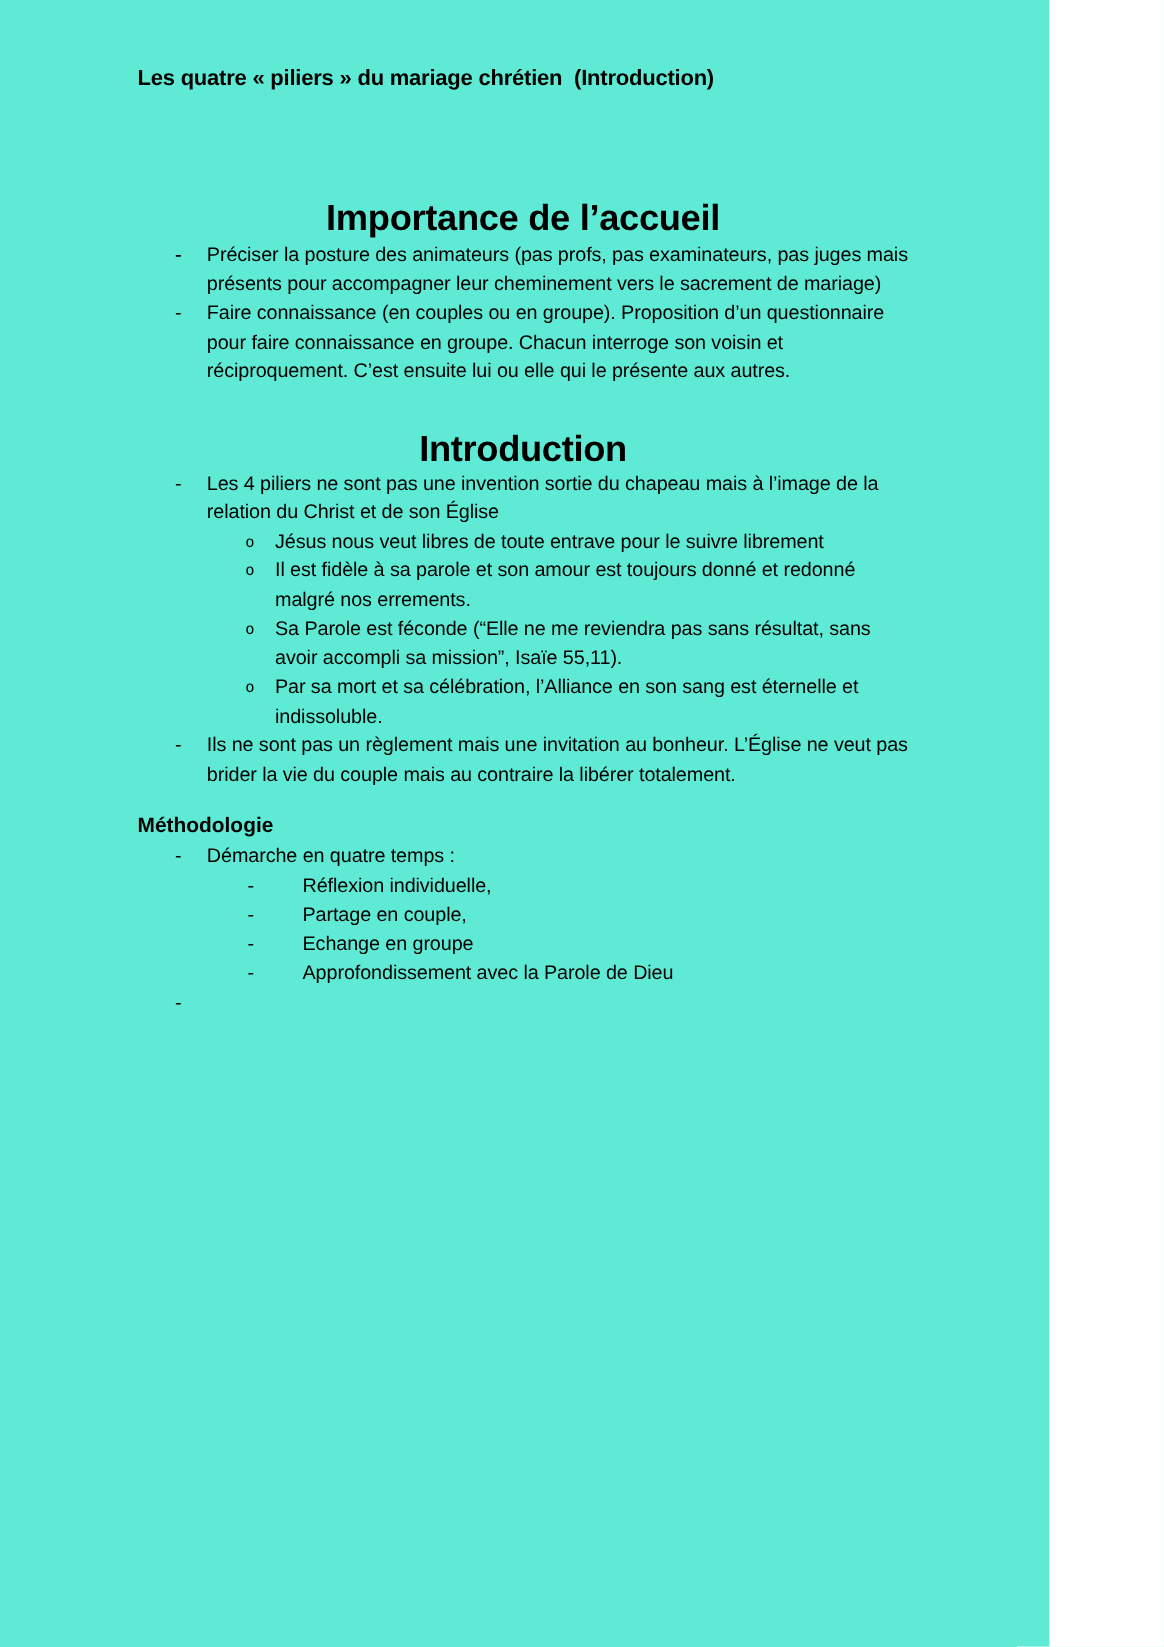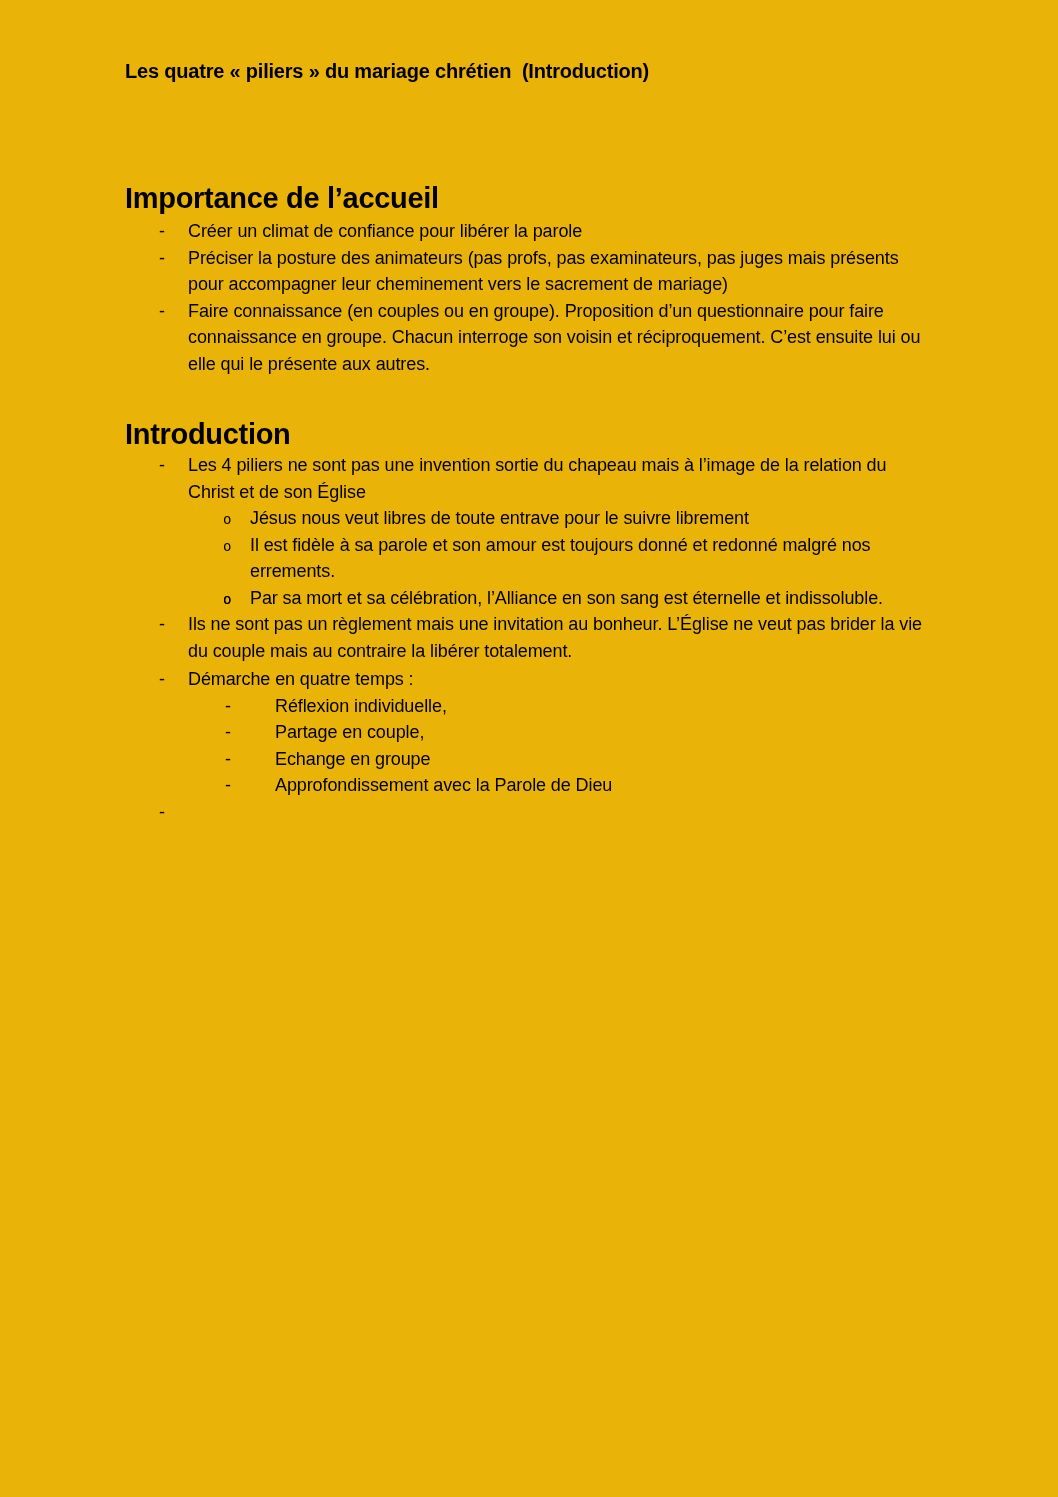--- a/index.html
+++ b/index.html
@@ -3,41 +3,42 @@
 <meta charset="utf-8">
 <style>
   html, body {
     margin: 0;
     padding: 0;
     background: #ffffff;
   }
   .page {
     position: relative;
     box-sizing: border-box;
-    width: 1058px;
+    width: 954px;
     height: 1497px;
-    background: #eab308;
+    background: #5eead4;
     color: #000000;
     font-family: "Liberation Sans", sans-serif;
     padding: 58px 128px 0 125px;
     overflow: hidden;
   }
   .doc-title {
     font-size: 20px;
     line-height: 26px;
     font-weight: 700;
     white-space: pre-wrap;
     letter-spacing: -0.2px;
   }
   .h1 {
     margin: 0;
-    font-size: 29px;
+    font-size: 33px;
     line-height: 36px;
     font-weight: 700;
     letter-spacing: -0.3px;
+    text-align: center;
   }
   .h1-accueil { margin-top: 96px; }
   .h1-intro   { margin-top: 39px; }
   .h3-methodo {
     margin: 22px 0 0 0;
     font-size: 19px;
     line-height: 24px;
     font-weight: 700;
   }
   .list { margin-top: 2px; }
@@ -64,21 +65,20 @@
 <body>
 
 <div class="page">
 
   <div class="doc-title">Les quatre « piliers » du mariage chrétien  (Introduction)</div>
 
   <h1 class="h1 h1-accueil">Importance de l’accueil</h1>
   <div class="list">
     <div class="item lv1">
       <span class="marker">-</span>
-      <span>Créer un climat de confiance pour libérer la parole</span>
     </div>
     <div class="item lv1">
       <span class="marker">-</span>
       <span>Préciser la posture des animateurs (pas profs, pas examinateurs, pas juges mais présents pour accompagner leur cheminement vers le sacrement de mariage)</span>
     </div>
     <div class="item lv1">
       <span class="marker">-</span>
       <span>Faire connaissance (en couples ou en groupe). Proposition d’un questionnaire pour faire connaissance en groupe. Chacun interroge son voisin et réciproquement. C’est ensuite lui ou elle qui le présente aux autres.</span>
     </div>
   </div>
@@ -92,31 +92,33 @@
     <div class="item lv2">
       <span class="marker">o</span>
       <span>Jésus nous veut libres de toute entrave pour le suivre librement</span>
     </div>
     <div class="item lv2">
       <span class="marker">o</span>
       <span>Il est fidèle à sa parole et son amour est toujours donné et redonné malgré nos errements.</span>
     </div>
     <div class="item lv2">
       <span class="marker">o</span>
+      <span>Sa Parole est féconde (“Elle ne me reviendra pas sans résultat, sans avoir accompli sa mission”, Isaïe 55,11).</span>
     </div>
     <div class="item lv2">
       <span class="marker">o</span>
       <span>Par sa mort et sa célébration, l’Alliance en son sang est éternelle et indissoluble.</span>
     </div>
     <div class="item lv1">
       <span class="marker">-</span>
       <span>Ils ne sont pas un règlement mais une invitation au bonheur. L’Église ne veut pas brider la vie du couple mais au contraire la libérer totalement.</span>
     </div>
   </div>
 
+  <div class="h3-methodo">Méthodologie</div>
   <div class="list">
     <div class="item lv1">
       <span class="marker">-</span>
       <span>Démarche en quatre temps :</span>
     </div>
     <div class="item lv3">
       <span class="marker">-</span>
       <span>Réflexion individuelle,</span>
     </div>
     <div class="item lv3">

